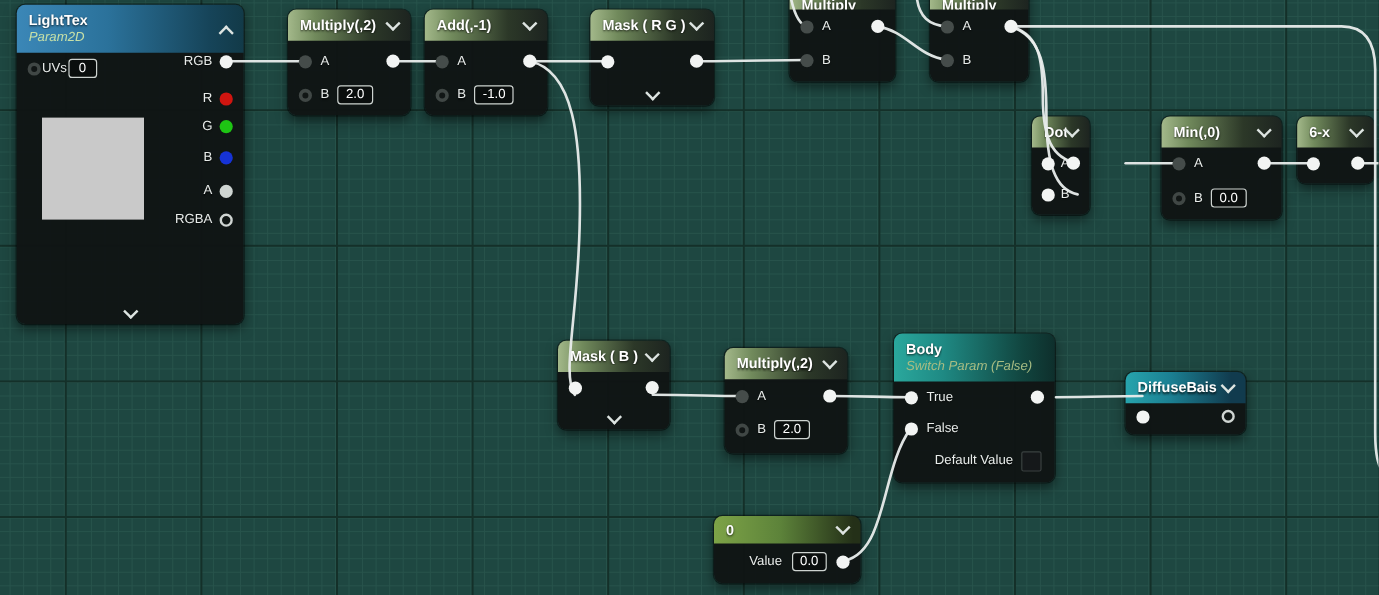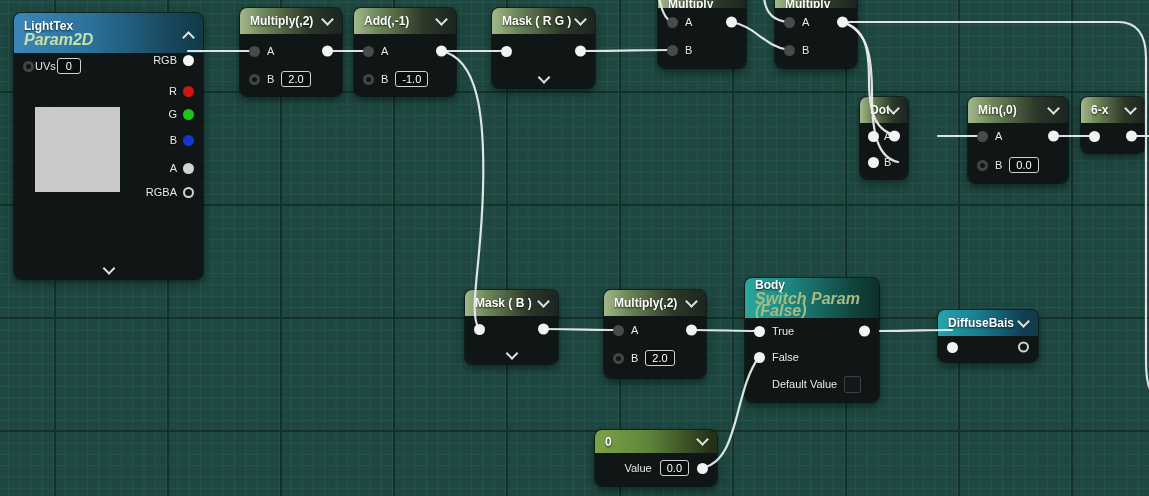--- a/index.html
+++ b/index.html
@@ -27,21 +27,21 @@
   }
   .hdr .ttl{flex:1;font-size:12px;font-weight:bold;color:#fff;
     text-shadow:0 1px 2px rgba(0,0,0,.8);white-space:nowrap;overflow:hidden;}
   .hdr-green{background:linear-gradient(to right,#a3b88a 0,#718a5c 22%,#2c3828 68%,#1d2420 100%);}
   .hdr-olive{background:linear-gradient(to right,#7da347 0,#5d833a 45%,#243018 95%);}
   .hdr-blue{background:linear-gradient(to right,#3b87b7 0,#2b729b 40%,#164459 85%,#123a48 100%);}
   .hdr-teal{background:linear-gradient(to right,#2aa89d 0,#1f8a84 30%,#11453f 80%,#0e2f2c 100%);}
   .hdr-cyan{background:linear-gradient(to right,#27a4ad 0,#1b7f92 38%,#113b4e 88%);}
   .hdr.tall{height:40px;flex-direction:column;align-items:flex-start;justify-content:center;gap:1px;}
   .hdr.tall .ttl{flex:none;line-height:13px;}
-  .sub{font-size:16px;font-style:italic;color:#a7bc83;line-height:12px;font-weight:bold;}
+  .sub{font-size:11px;font-style:italic;color:#a7bc83;line-height:12px;}
   .sub.blue{color:#c6e0a8;}
 
   .chev{width:7px;height:7px;border-right:2px solid #dde4e1;border-bottom:2px solid #dde4e1;
     display:inline-block;transform:rotate(45deg);margin-top:-4px;}
   .chev.up{transform:rotate(-135deg);margin-top:3px;}
   .bchev{position:absolute;bottom:6px;left:50%;transform:translateX(-50%);line-height:0;}
 
   .row{display:flex;align-items:center;height:28px;padding:0 9px;gap:7px;position:relative;box-sizing:border-box;}
   .row.mt3{margin-top:3px;}
   .r26{height:26px;} .r22{height:22px;} .r30{height:30px;}
@@ -87,21 +87,21 @@
     <path d="M842 22 C869 31 872 58 872 96 C872 136 879 158 898 162"></path>
     <path d="M938 136 H982"></path>
     <path d="M1054 136 H1096"></path>
     <path d="M1131 136 H1150"></path>
     <path d="M544 329 C580 329 590 330 619 330"></path>
     <path d="M692 330 C722 330 732 331 759 331"></path>
     <path d="M880 331 C914 331 925 330 952 330"></path>
     <path d="M700 468 C740 464 733 392 759 357"></path>
   </svg>
 
-  <div class="node" style="left:14px;top:13px;width:189px;height:266px">
+  <div class="node" style="left:14px;top:4px;width:189px;height:266px">
     <div class="hdr hdr-blue tall">
       <span class="ttl">LightTex</span>
       <span class="sub blue">Param2D</span>
       <span style="position:absolute;right:10px;top:15px"><span class="chev up"></span></span>
     </div>
     <div class="abs" style="left:9px;top:42px">
       <span class="pin ring-dark"></span>
       <span class="lbl">UVs</span>
       <span class="vbox">0</span>
     </div>
@@ -246,21 +246,21 @@
     <div class="hdr hdr-green">
       <span class="ttl">6-x</span>
       <span class="chev"></span>
     </div>
     <div class="row r26" style="padding:0 8px">
       <span class="pin white"></span>
       <span class="pin white out" style="right:8px"></span>
     </div>
   </div>
 
-  <div class="node" style="left:465px;top:290px;width:93px;height:74px">
+  <div class="node" style="left:465px;top:284px;width:93px;height:74px">
     <div class="hdr hdr-green">
       <span class="ttl">Mask ( B )</span>
       <span class="chev"></span>
     </div>
     <div class="row r26">
       <span class="pin white"></span>
       <span class="pin white out"></span>
     </div>
     <span class="bchev"><span class="chev"></span></span>
   </div>
@@ -289,21 +289,21 @@
     </div>
     <div class="row r26">
       <span class="pin white"></span>
       <span class="lbl">True</span>
       <span class="pin white out"></span>
     </div>
     <div class="row r26">
       <span class="pin white"></span>
       <span class="lbl">False</span>
     </div>
-    <div class="row" style="padding-left:27px">
+    <div class="row" style="padding-left:34px">
       <span class="lbl">Default Value</span>
       <span class="checkbox"></span>
     </div>
   </div>
 
   <div class="node" style="left:938px;top:310px;width:100px;height:52px">
     <div class="hdr hdr-cyan">
       <span class="ttl">DiffuseBais</span>
       <span class="chev"></span>
     </div>

